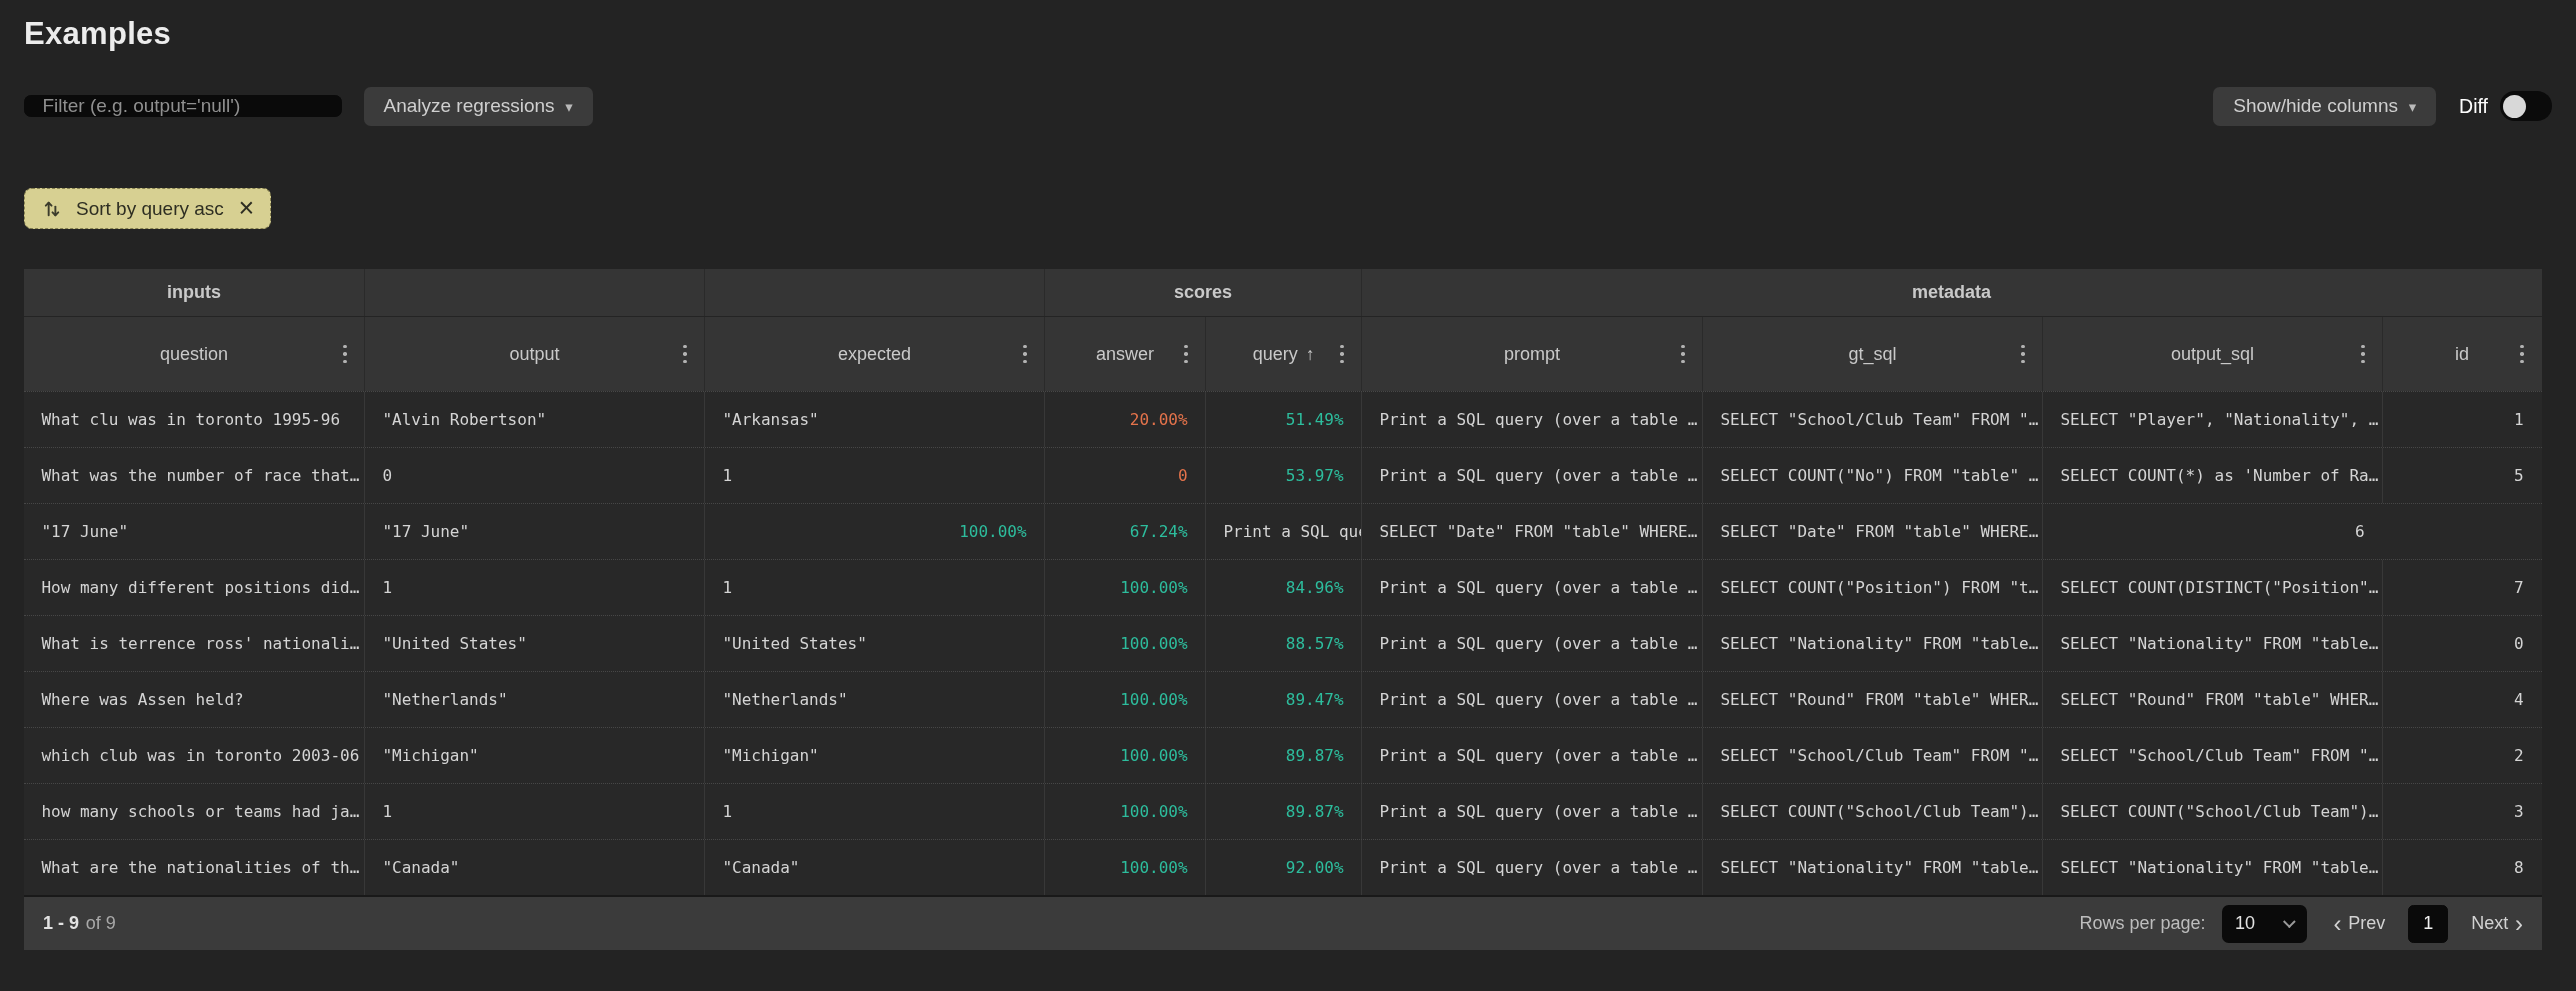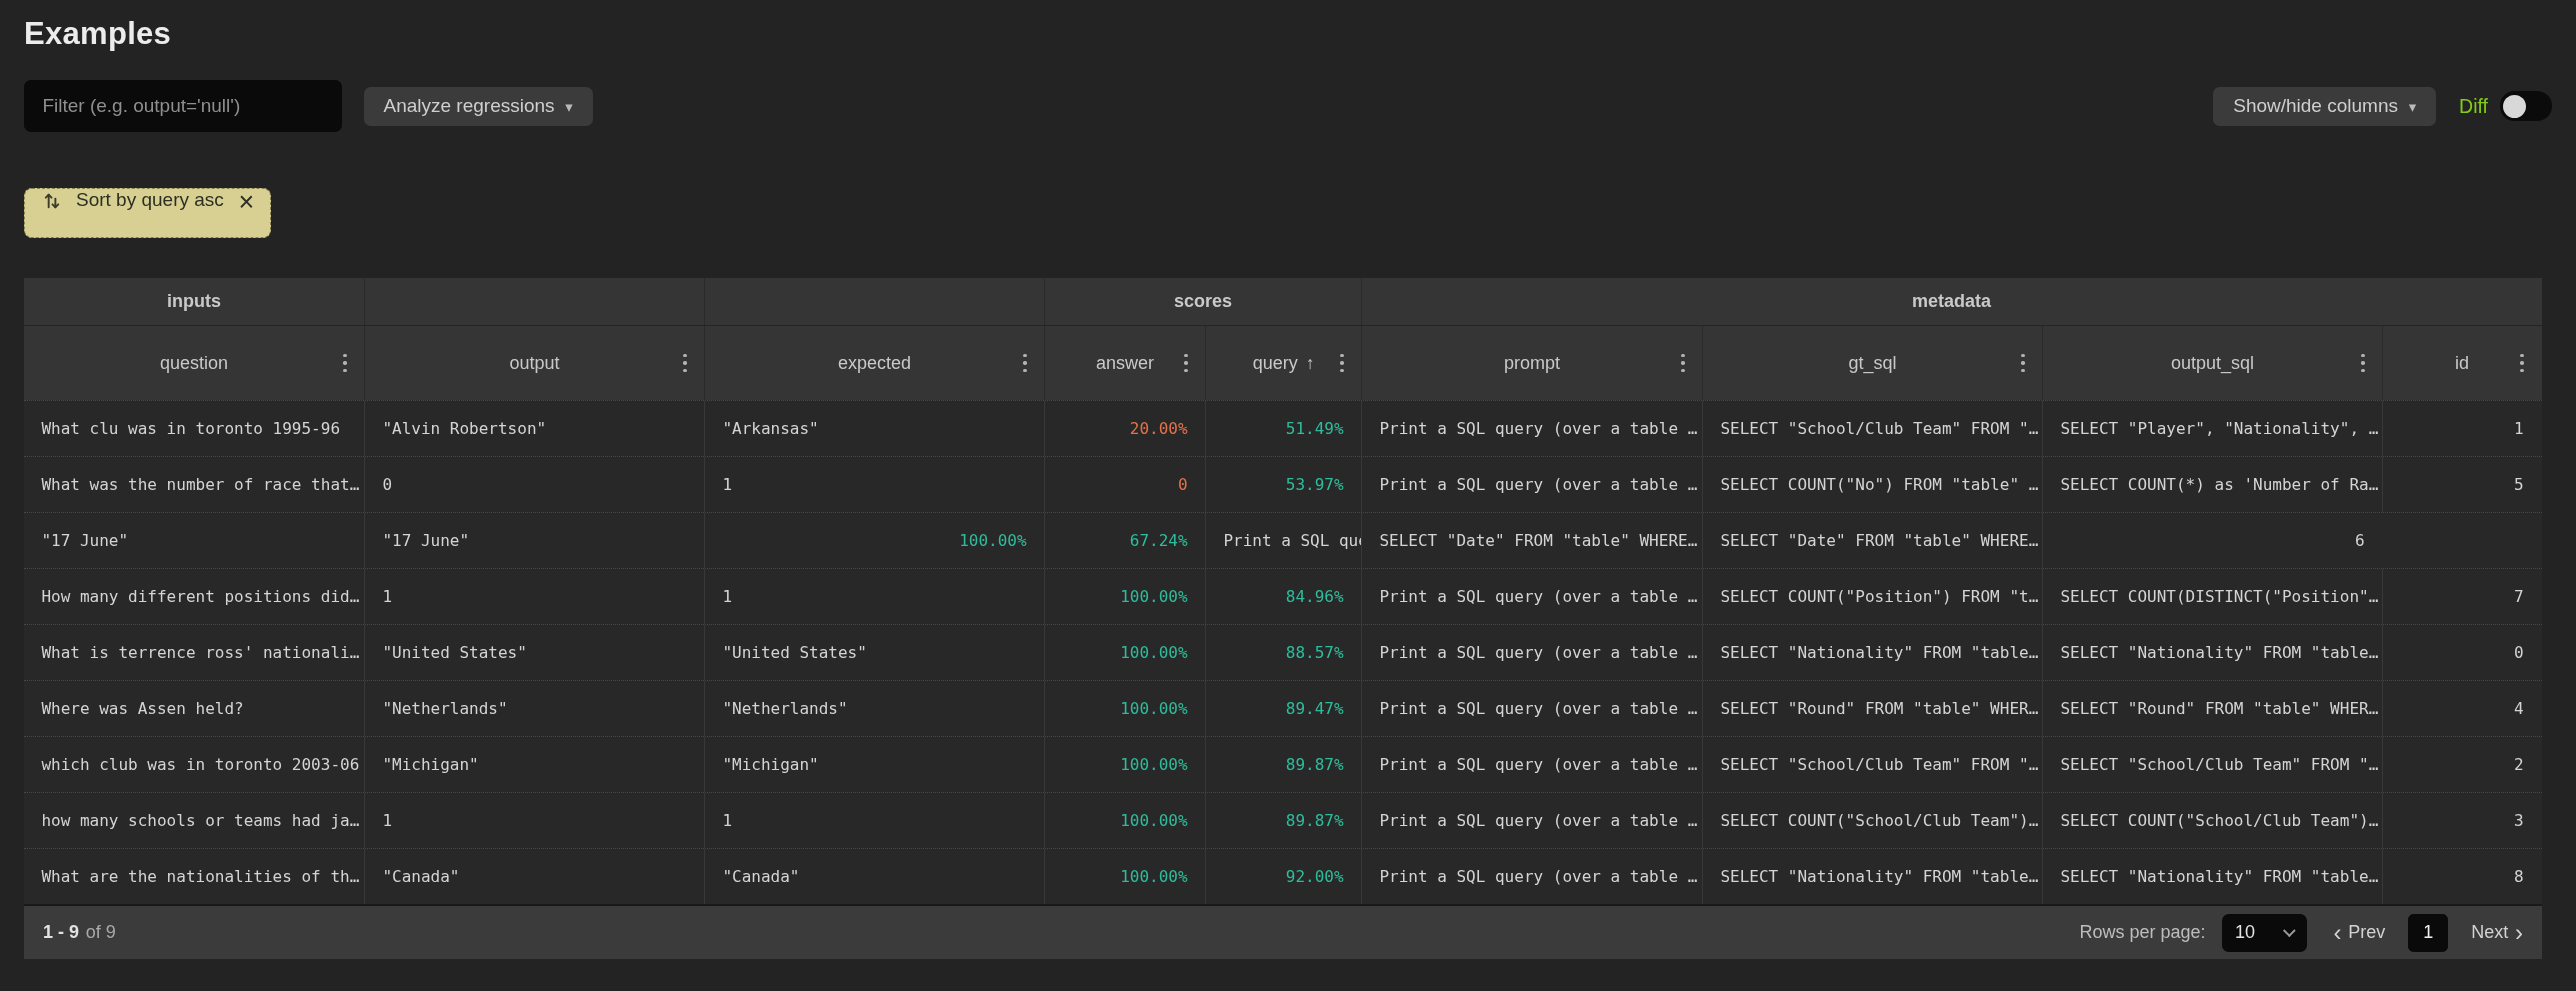--- a/index.html
+++ b/index.html
@@ -8,45 +8,45 @@
     position:relative; width:2576px; height:991px; overflow:hidden;
     background:#232323; font-family:"Liberation Sans", sans-serif;
     -webkit-font-smoothing:antialiased;
   }
   .page-title {
     margin:16px 0 0 24px; font-size:31px; font-weight:700; color:#ececec; letter-spacing:0.3px;
   }
   
   .toolbar { display:flex; align-items:center; margin:34px 24px 0 24px; height:40px; }
   .filter-input {
-    width:318px; height:52px; background:#0a0a0a; border:0.7px solid #0a0a0a; border-radius:6.7px;
+    width:318px; height:22px; background:#0a0a0a; border:0.7px solid #0a0a0a; border-radius:6.7px;
     color:#d8d8d8; font-size:19px; padding:0 17.4px; outline:none;
     font-family:"Liberation Sans", sans-serif;
   }
   .filter-input::placeholder { color:#8f8f8f; }
   .btn {
     display:inline-flex; align-items:center; justify-content:center; gap:10.7px;
     height:39px; padding:0 20px; background:#3b3b3b; border:none; border-radius:6.7px;
     color:#cfcfcf; font-size:19px; font-family:"Liberation Sans", sans-serif; cursor:pointer;
   }
   .btn .caret { font-size:14.8px; color:#b9b9b9; }
   .analyze { margin-left:21.5px; }
   .right-cluster { margin-left:auto; display:flex; align-items:center; }
-  .diff-label { margin-left:23px; font-size:19.5px; color:#84cc16; }
+  .diff-label { margin-left:23px; font-size:19.5px; color:#ffffff; }
   .toggle {
     margin-left:12px; width:52px; height:29.5px; border-radius:14.8px; background:#0b0b0b;
     position:relative; cursor:pointer;
   }
   .toggle .knob {
     position:absolute; left:3.4px; top:3.4px; width:23px; height:23px; border-radius:50%; background:#d8d8d8;
   }
   
   .chip-row { margin:62px 0 0 24px; }
   .chip {
-    display:inline-flex; gap:12px; height:50px; padding:0 16px;
+    display:inline-flex; align-items:center; gap:12px; height:41px; padding:0 16px;
     background:#d7d092; border:1.3px dashed rgba(70,66,30,.55); border-radius:8px;
     color:#2e2e22; font-size:19px; cursor:pointer;
   }
   .chip svg { display:block; }
   .chip-close { font-size:27px; line-height:1; color:#2e2e22; margin-left:2.7px; cursor:pointer; font-weight:400; }
   
   .table { margin:40px 0 0 24px; width:2518px;
     --cols:340px 340px 340px 161px 156px 341px 340px 340px 159px; }
   .grp-row, .hdr-row, .body-row { display:grid; grid-template-columns:var(--cols); }
   .grp-row { height:47px; background:#353535; }

